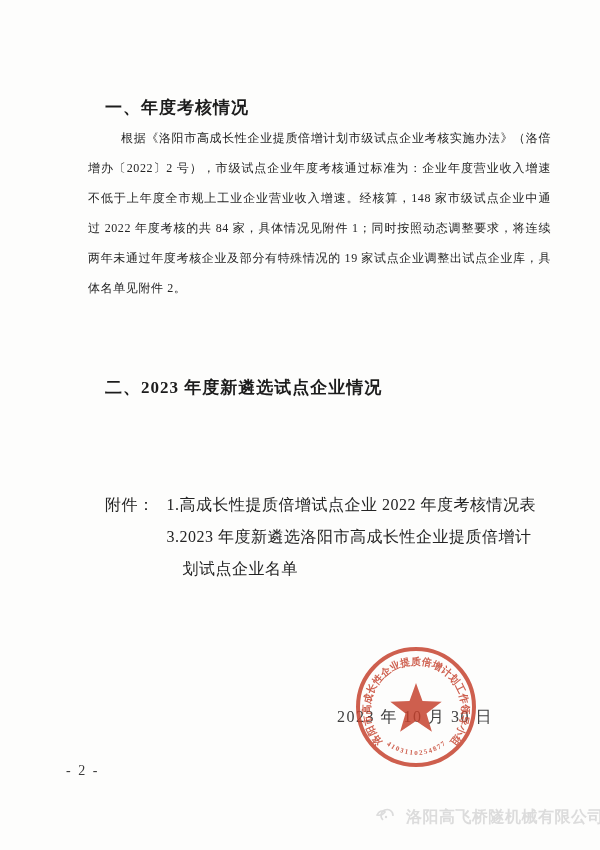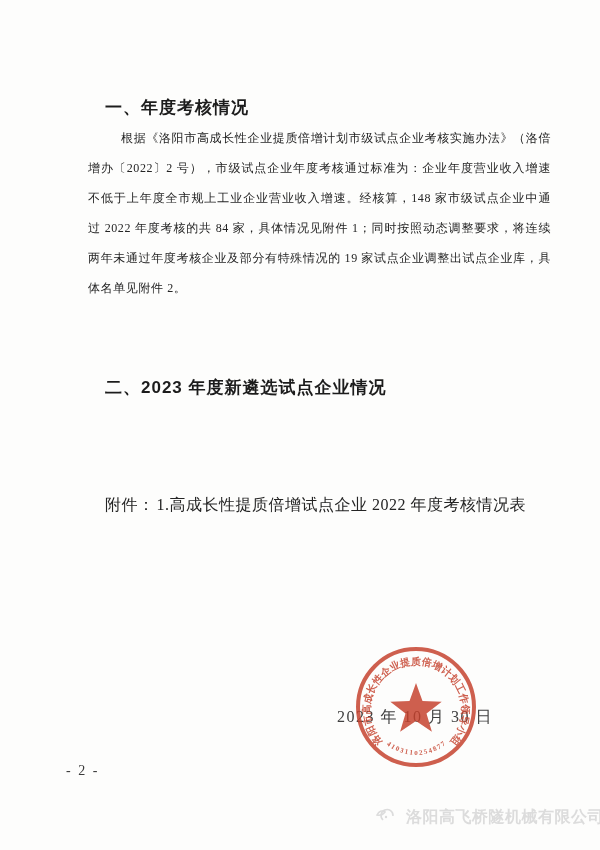--- a/index.html
+++ b/index.html
@@ -10,21 +10,21 @@
     height: 850px;
     margin: 0 auto;
     background: #fdfdfc;
     overflow: hidden;
     font-family: "Liberation Serif", "DejaVu Serif", serif;
     color: #262626;
   }
   .heading {
     position: absolute;
     left: 105px;
-    font-family: Liberation Sans, sans-serif;
+    font-family: Liberation Serif, serif;
     font-weight: 700;
     font-size: 17px;
     color: #1c1c1c;
     letter-spacing: 1px;
     white-space: nowrap;
   }
   #heading-1 { top: 96px; }
   #heading-2 { top: 340px; margin-top: 36px; }
   .body-para {
     position: absolute;
@@ -46,21 +46,21 @@
     width: 433px;
     display: flex;
     align-items: flex-start;
     font-size: 16px;
     line-height: 32px;
     letter-spacing: 0.5px;
     color: #242424;
     justify-content: flex-end;
   }
   .att-label { white-space: nowrap; flex: 0 0 auto; }
-  .att-items { flex: 1 1 auto; margin-left: 2px; }
+  .att-items { flex: 1 1 auto; margin-left: 12px; }
   .att-item { padding-left: 16px; text-indent: -16px; text-align: left; }
   .doc-date {
     position: absolute;
     left: 337px;
     top: 707px;
     font-size: 16px;
     letter-spacing: 1.5px;
     color: #404040;
     white-space: nowrap;
     z-index: 1;
@@ -109,20 +109,21 @@
 
   <div id="para-1" class="body-para">根据《洛阳市高成长性企业提质倍增计划市级试点企业考核实施办法》（洛倍增办〔2022〕2 号），市级试点企业年度考核通过标准为：企业年度营业收入增速不低于上年度全市规上工业企业营业收入增速。经核算，148 家市级试点企业中通过 2022 年度考核的共 84 家，具体情况见附件 1；同时按照动态调整要求，将连续两年未通过年度考核企业及部分有特殊情况的 19 家试点企业调整出试点企业库，具体名单见附件 2。</div>
 
   <div id="heading-2" class="heading">二、2023 年度新遴选试点企业情况</div>
 
 
   <div class="attachments">
     <span class="att-label">附件：</span>
     <div class="att-items">
       <div class="att-item">1.高成长性提质倍增试点企业 2022 年度考核情况表</div>
+      <div class="att-item">3.2023 年度新遴选洛阳市高成长性企业提质倍增计划试点企业名单</div>
     </div>
   </div>
 
   <div class="doc-date">2023 年 10 月 30 日</div>
 
   <svg class="seal" viewBox="0 0 132 132">
       <circle cx="66" cy="66" r="58" fill="none" stroke="#c5402c" stroke-width="4"></circle>
       <polygon points="66.0,42.0 72.5,60.1 91.7,60.7 76.5,72.4 81.9,90.8 66.0,80.0 50.1,90.8 55.5,72.4 40.3,60.7 59.5,60.1" fill="#c5402c"></polygon>
       <text x="29.262766537824533" y="97.18349106499423" transform="rotate(-127.0 29.3 97.2)" fill="#c5402c" font-size="10" text-anchor="middle">洛</text>
       <text x="24.075449274769518" y="88.42966049583501" transform="rotate(-114.3 24.1 88.4)" fill="#c5402c" font-size="10" text-anchor="middle">阳</text>

